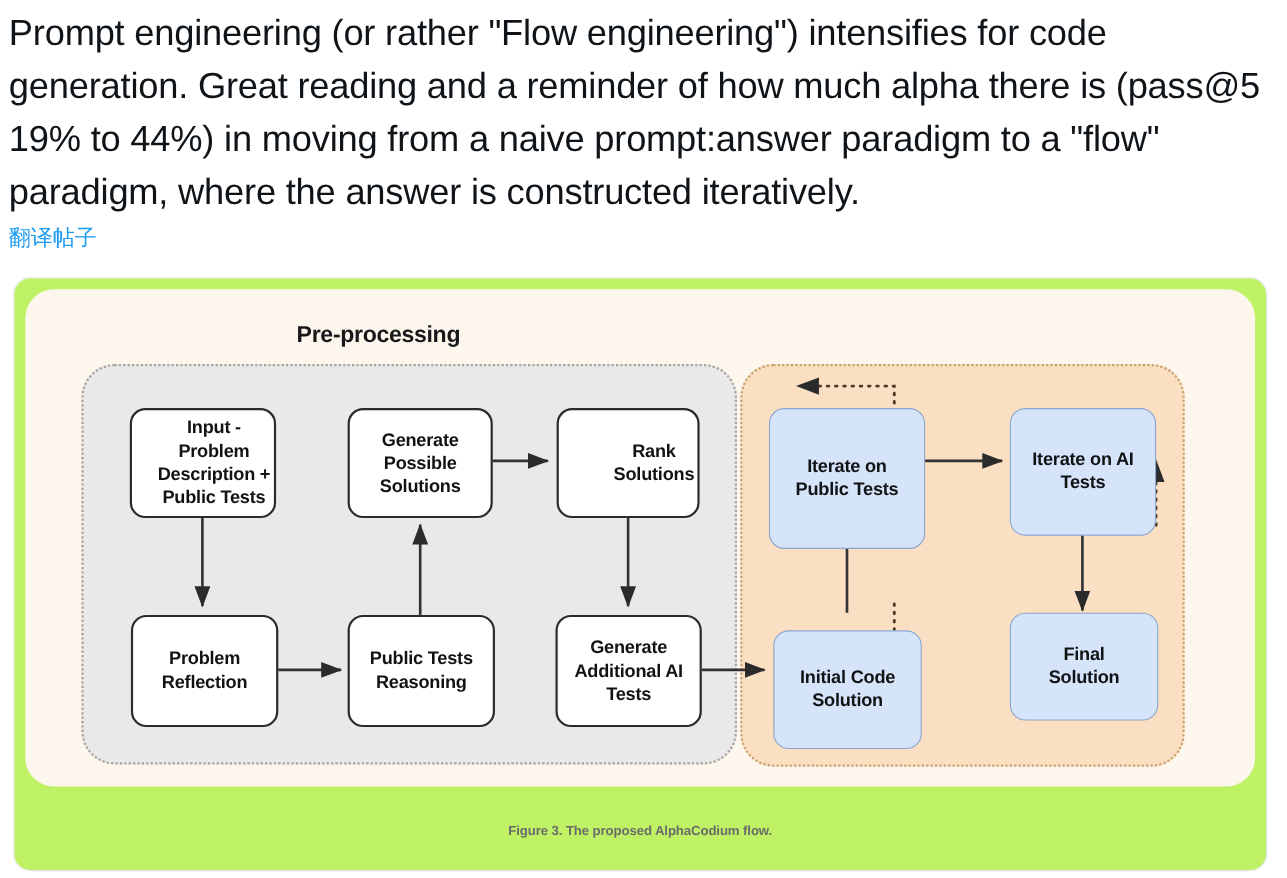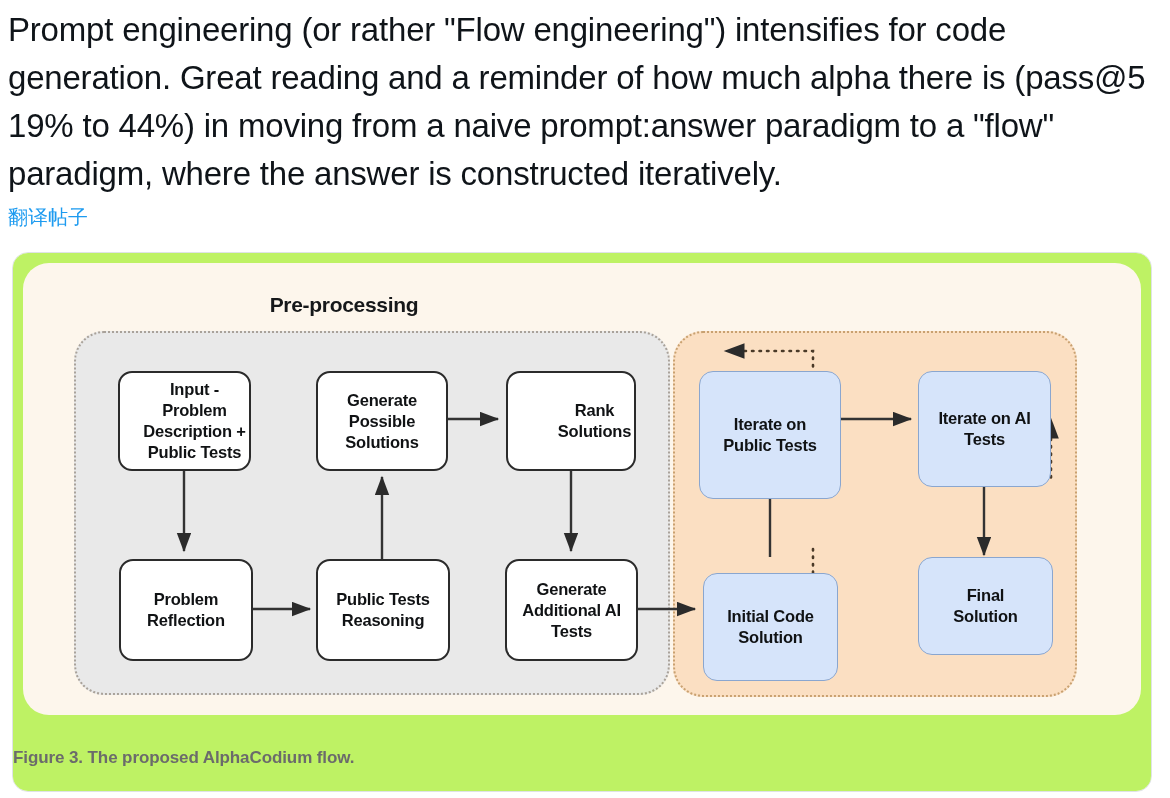--- a/index.html
+++ b/index.html
@@ -139,22 +139,22 @@
     height: 500px;
     pointer-events: none;
   }
 
   
   #figure-caption {
     position: absolute;
     left: 0;
     top: 495px;
     width: 1138px;
-    text-align: left;
-    font-size: 17px;
+    text-align: center;
+    font-size: 12px;
     font-weight: bold;
     color: #6b6b6b;
     letter-spacing: -0.1px;
   }
 </style>
 </head>
 <body>
 
 
 

